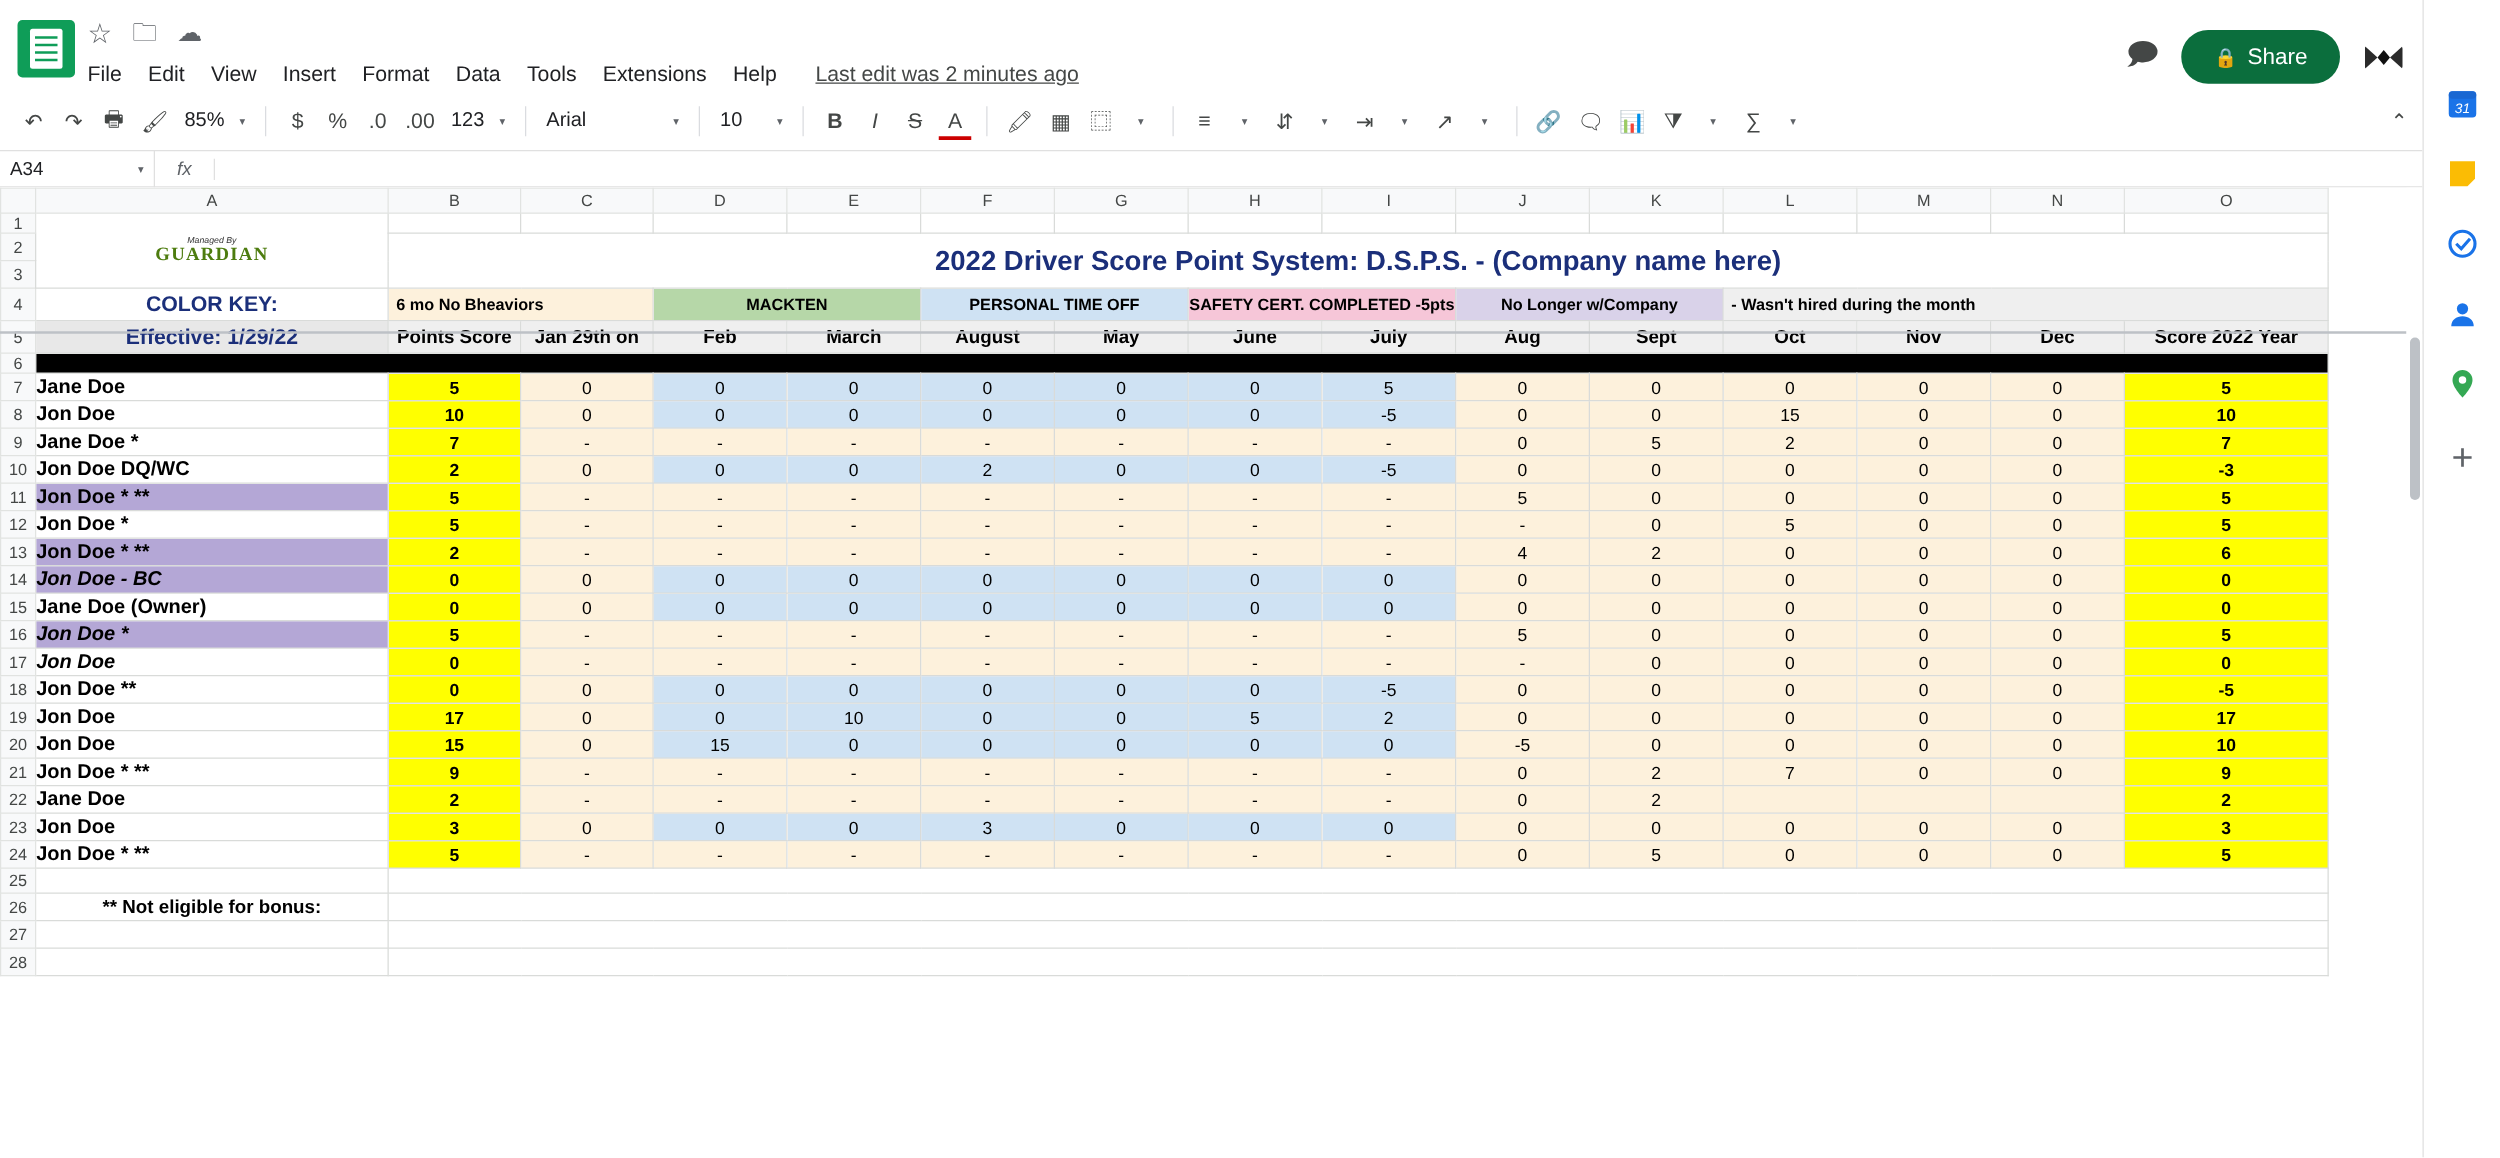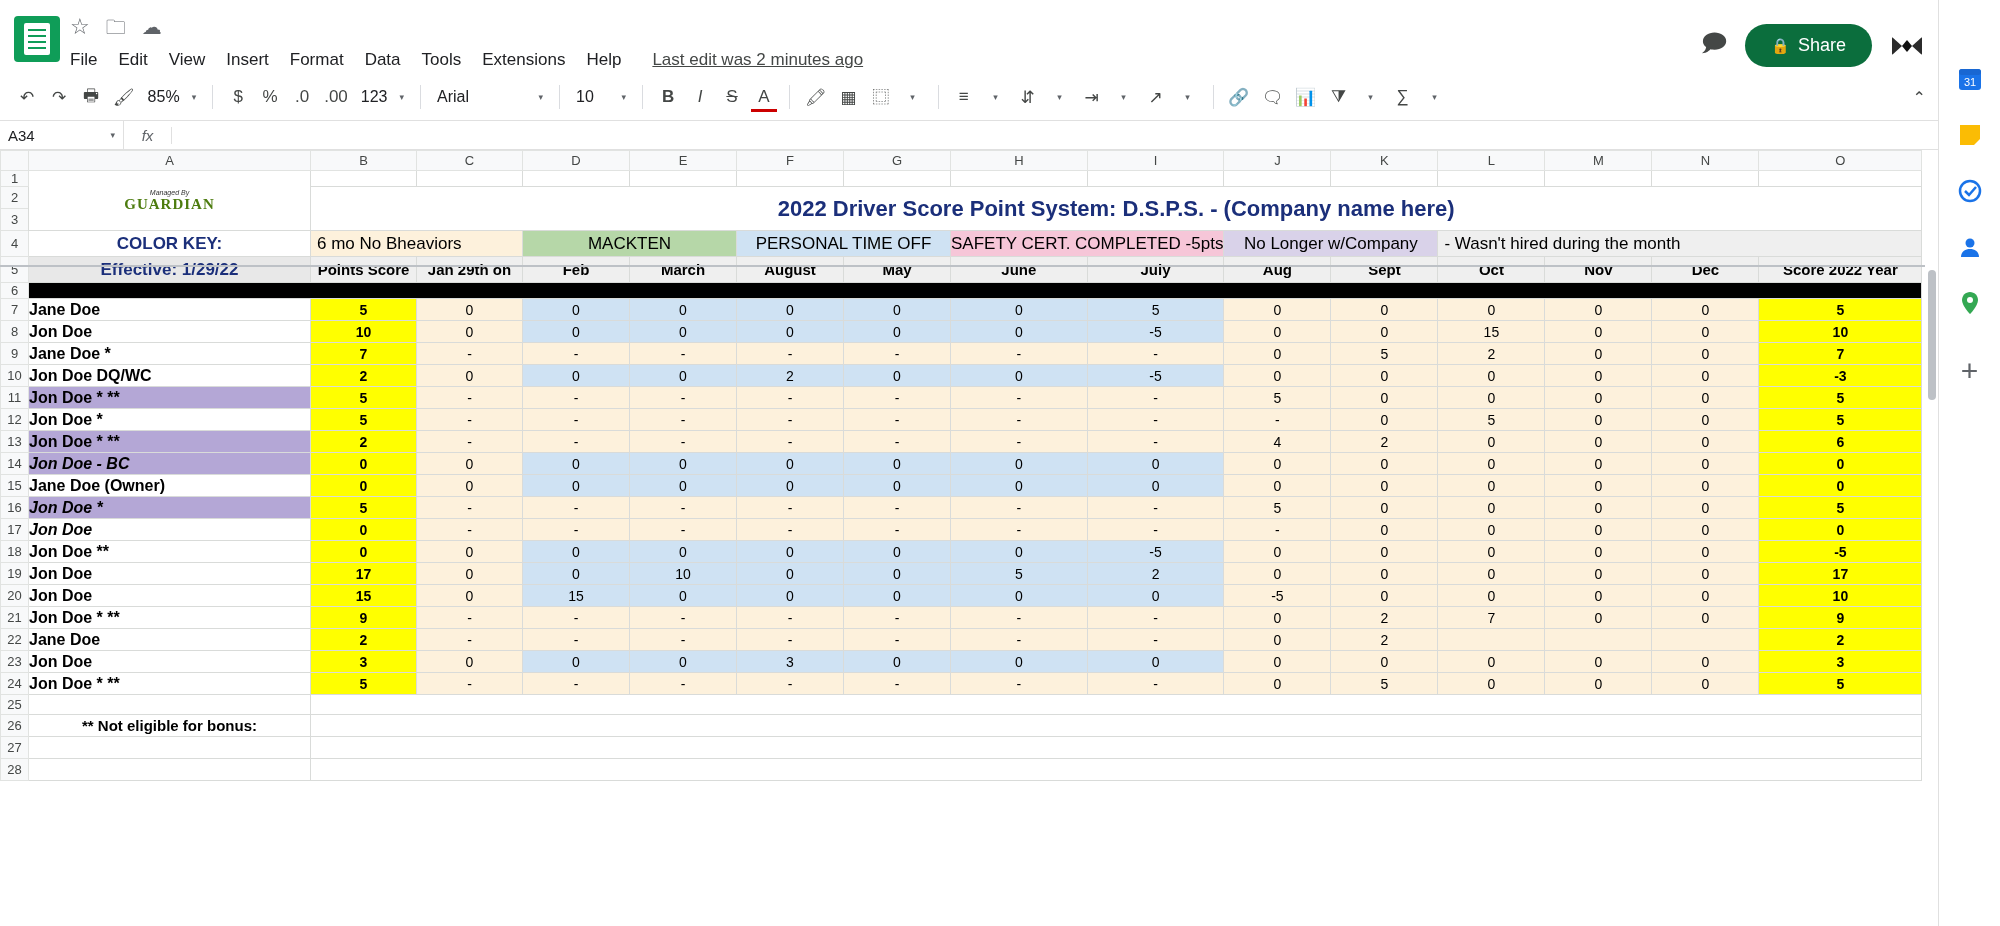--- a/index.html
+++ b/index.html
@@ -83,41 +83,41 @@
   .grey   { background:#efefef; }
   .black  { background:#000; }
   .green  { background:#b6d7a8; }
   .lav    { background:#d9d2e9; }
   .pinkhdr{ background:#f6c6d8; }
   .white  { background:#fff; }
 
   .title-cell { font-size:22px; font-weight:bold; color:#1b2f7a; text-align:center; }
   .colorkey { color:#1b2f7a; font-weight:bold; font-size:17px; text-align:center; }
   .effective { color:#1b2f7a; font-weight:bold; font-size:17px; text-align:center; background:#e8e8e8; }
-  .band { font-weight:normal; font-size:17px; text-align:center; }
+  .band { font-weight:bold; font-size:13px; text-align:center; }
   .band.left { text-align:left; padding-left:6px; }
   .subhdr { font-weight:bold; font-size:15px; text-align:center; background:#efefef; }
   .ital-name { font-style:italic; }
   .note { font-weight:bold; font-size:15px; text-align:center; }
   .logo-cell { text-align:center; vertical-align:middle; }
   .logo-cell .managed { font-size:7px; font-style:italic; color:#333; line-height:1; }
   .logo-cell .gname { font-weight:bold; font-size:15px; letter-spacing:1px; color:#4d7c0f;
                       font-family:"Liberation Serif", serif; }
 
   
   .vscroll { position:absolute; right:0; top:0; width:13px; height:100%; background:#fff; }
   .vscroll .thumb { position:absolute; left:3px; top:120px; width:8px; height:130px; background:#bdc1c6; border-radius:4px; }
   .split-line { position:absolute; left:0; right:0; top:115px; height:2px; background:#bdc1c6; }
 
   
   .rail { position:absolute; right:0; top:0; width:62px; height:926px; background:#fff;
           border-left:1px solid #e0e0e0; display:flex; flex-direction:column; align-items:center;
           padding-top:66px; gap:26px; }
-  .rail-icon { width:30px; height:30px; display:flex; align-items:flex-start; justify-content:center;
-               cursor:pointer; border-radius:6px; }
+  .rail-icon { width:30px; height:30px; display:flex; align-items:flex-end; justify-content:center;
+               cursor:pointer; border-radius:6px;font-style:italic; }
   .rail-plus { font-size:30px; color:#5f6368; margin-top:8px; }
   .main-area { display:flex; flex-direction:column; width:1938px; height:926px; }
 </style>
 </head>
 <body>
 
 <div class="app">
 
   <div class="main-area">
 

